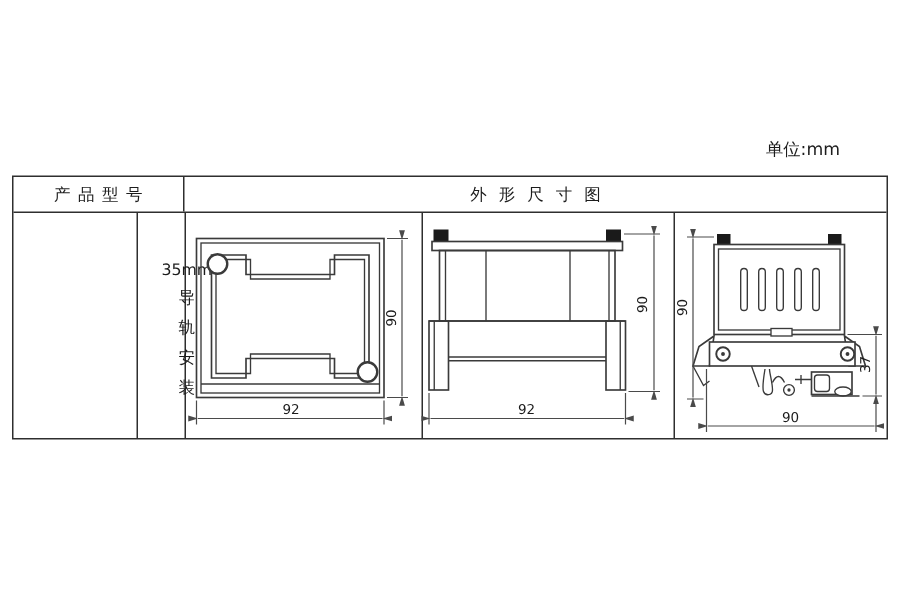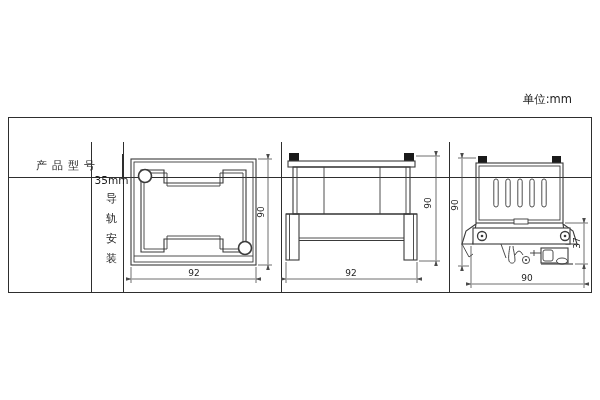--- a/index.html
+++ b/index.html
@@ -3,48 +3,48 @@
 <meta charset="utf-8">
 <style>
   * { margin:0; padding:0; box-sizing:border-box; }
   html,body { background:#f4f4f4; }
   .screen {
     position:relative; width:600px; height:400px; background:#ffffff;
     font-family:"DejaVu Sans","Liberation Sans",sans-serif; color:#1c1c1c;
     overflow:hidden;
   }
   .unit-label {
-    position:absolute; top:92px; right:28px; font-size:11.5px; color:#1c1c1c;
+    position:absolute; top:92px; right:40px; font-size:11.5px; color:#1c1c1c;
   }
   .tbl {
     position:absolute; left:8px; top:117px; width:584px; height:176px;
     border:1px solid #2e2e2e;
   }
   .tbl-header {
     position:absolute; left:0; top:0; width:100%; height:24px;
-    border-bottom:1px solid #2e2e2e; display:flex;margin-top:36px;
+    border-bottom:1px solid #2e2e2e; display:flex;
   }
   .th1 {
     width:114px; border-right:1px solid #2e2e2e;
     display:flex; align-items:center; justify-content:center;
     font-size:11px; letter-spacing:5px; text-indent:5px;
   }
   .th2 {
     flex:1; display:flex; align-items:center; justify-content:center;
     font-size:11px; letter-spacing:8px; text-indent:8px;
   }
   .vline { position:absolute; top:24px; bottom:0; width:1px; background:#2e2e2e; }
   .v1 { left:82px; } .v2 { left:114px; } .v3 { left:272px; } .v4 { left:440px; }
   .model-cell {
     position:absolute; left:0; top:24px; width:82px; height:151px;
     display:flex; align-items:center; justify-content:center;
     font-size:11px; letter-spacing:1px;
   }
   .mount-cell {
-    position:absolute; left:86px; top:24px; width:33px; height:151px;
+    position:absolute; left:99px; top:24px; width:33px; height:151px;
     display:flex; flex-direction:column; align-items:center; justify-content:center;
     font-size:11px; line-height:20px; padding-top:4px;
   }
   .mount-size { font-size:10.5px; line-height:18px; }
   .drawing { position:absolute; top:25px; height:150px; }
   .d1 { left:112px; width:160px; }
   .d2 { left:272px; width:168px; }
   .d3 { left:440px; width:144px; }
   svg .ln   { fill:none; stroke:#3a3a3a; stroke-width:1.1; }
   svg .lnt  { fill:none; stroke:#3a3a3a; stroke-width:0.9; }
@@ -57,20 +57,21 @@
 <body>
 
 <div class="screen">
 
   <div class="unit-label">单位:mm</div>
 
   <div class="tbl">
 
     <div class="tbl-header">
       <div class="th1">产品型号</div>
+      <div class="th2">外形尺寸图</div>
     </div>
 
     <div class="vline v1"></div>
     <div class="vline v2"></div>
     <div class="vline v3"></div>
     <div class="vline v4"></div>
 
 
     <div class="mount-cell">
       <span class="mount-size">35mm</span>

